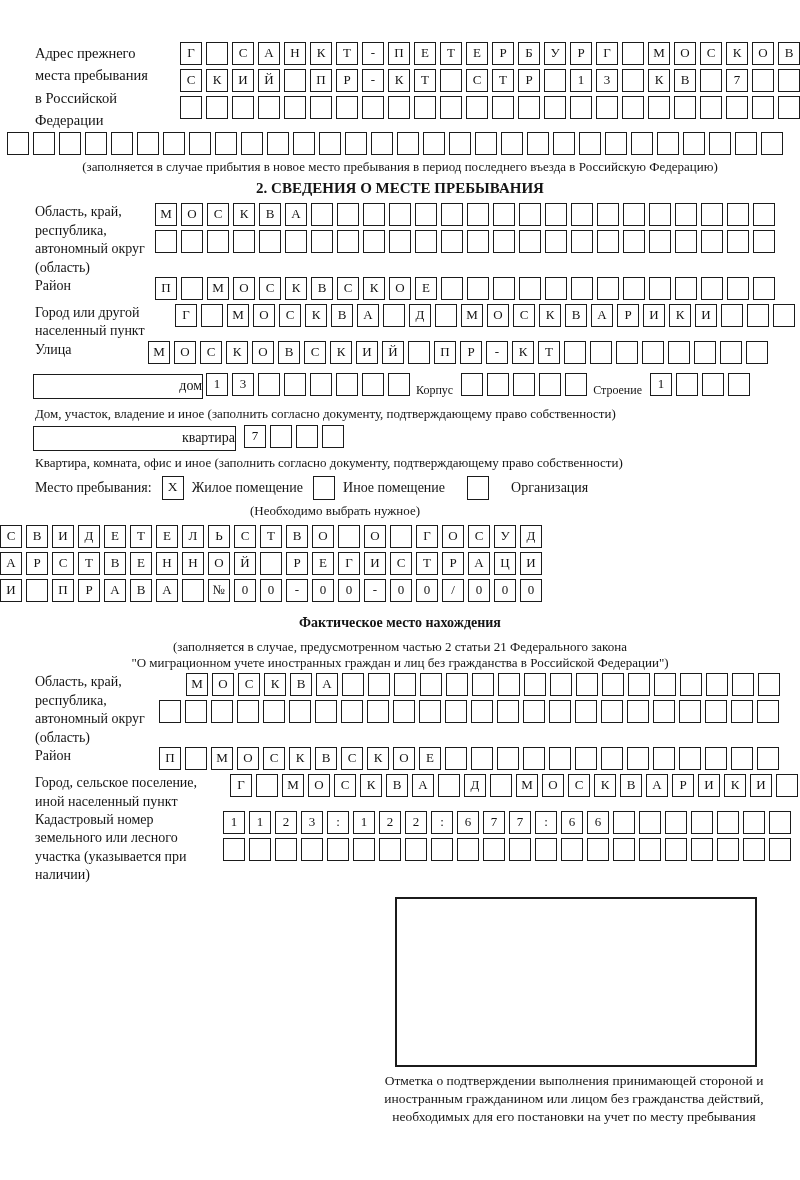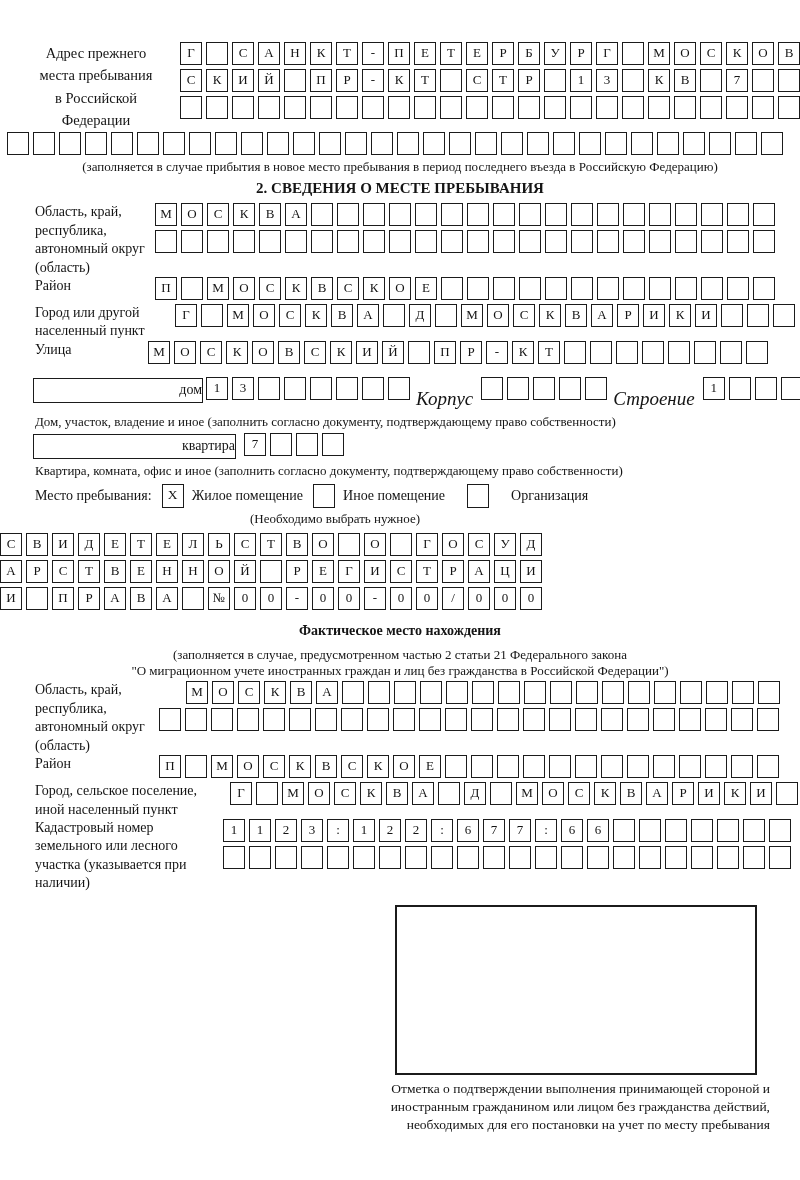--- a/index.html
+++ b/index.html
@@ -11,61 +11,61 @@
   
   .cellrow{white-space:nowrap;height:23px;margin-bottom:4px;line-height:0;}
   .cell{
     display:inline-block;box-sizing:border-box;width:22px;height:23px;
     border:1.7px solid #1b1b1b;margin-right:4px;text-align:center;
     font-size:13px;line-height:19px;vertical-align:top;font-family:"Liberation Serif", serif;
   }
   .field{display:flex;align-items:flex-start;}
   .labelbox{flex-shrink:0;padding-left:35px;font-size:14px;line-height:1.32;}
   .addr-field{margin-top:20px;}
-  .addr-field .labelbox{width:122px;margin-right:23px;font-size:14.5px;line-height:1.55;text-align:center;}
+  .addr-field .labelbox{width:122px;margin-right:23px;font-size:14.5px;line-height:1.55;}
   .fullrow{margin-left:7px;}
   .note{font-size:13px;line-height:1.25;}
   .center{text-align:center;}
   .sec-title{font-weight:bold;font-size:15px;text-align:center;margin:5px 0 6px;}
   .w-region{width:112px;margin-right:8px;}
   .w-district{width:112px;margin-right:8px;}
   .w-city{width:120px;margin-right:20px;}
   .w-street{width:112px;margin-right:1px;}
   .w-doc{width:196px;margin-right:19px;}
   .w-fregion{width:124px;margin-right:0;}
   .w-fcity{width:190px;margin-right:5px;}
   .w-fcad{width:165px;margin-right:23px;}
   
   .house-row{display:flex;align-items:center;margin:2px 0 3px 33px;}
   .named-box{
     box-sizing:border-box;height:25px;border:1.8px solid #1b1b1b;
     text-align:right;font-size:14px;line-height:22px;margin-right:3px;flex-shrink:0;
   }
   .dom-box{width:170px;}
   .kv-box{width:203px;margin-right:8px;padding-left:8px;}
-  .mini-label{font-size:19px;line-height:25px;margin:16px 8px 0 2px;font-style:italic;}
+  .mini-label{font-size:12px;line-height:25px;margin:8px 8px 0 2px;}
   .under-note{margin-left:35px;margin-bottom:3px;}
   
   .stay-row{display:flex;align-items:center;margin:4px 0 2px 35px;height:26px;}
   .stay-label{font-size:14px;margin-right:10px;}
   .checkbox{
     display:inline-block;box-sizing:border-box;width:22px;height:24px;
     border:1.7px solid #1b1b1b;text-align:center;font-size:13.5px;line-height:20px;flex-shrink:0;
   }
   .opt-label{font-size:14px;}
   .ml8{margin-left:8px;}.ml10{margin-left:10px;}.ml22{margin-left:22px;}
   .choose-note{width:670px;}
   .f-doc{margin-top:5px;}
   .fact-title{font-weight:bold;font-size:14px;text-align:center;margin:9px 0 8px;}
   .indent27{margin-left:27px;}
   .stamp-box{
     box-sizing:border-box;width:362px;height:170px;border:2px solid #1b1b1b;
     margin:12px 0 5px 395px;
   }
-  .stamp-caption{width:392px;margin-left:378px;font-size:13.5px;line-height:1.32;text-align:right;}
+  .stamp-caption{width:392px;margin-left:378px;font-size:13.5px;line-height:1.32;text-align:center;}
   .gap2{height:2px;}
 </style>
 </head>
 <body>
 
 <div class="page">
 
 
   <div class="field addr-field">
     <div class="labelbox">Адрес прежнего места пребывания в Российской Федерации</div>

